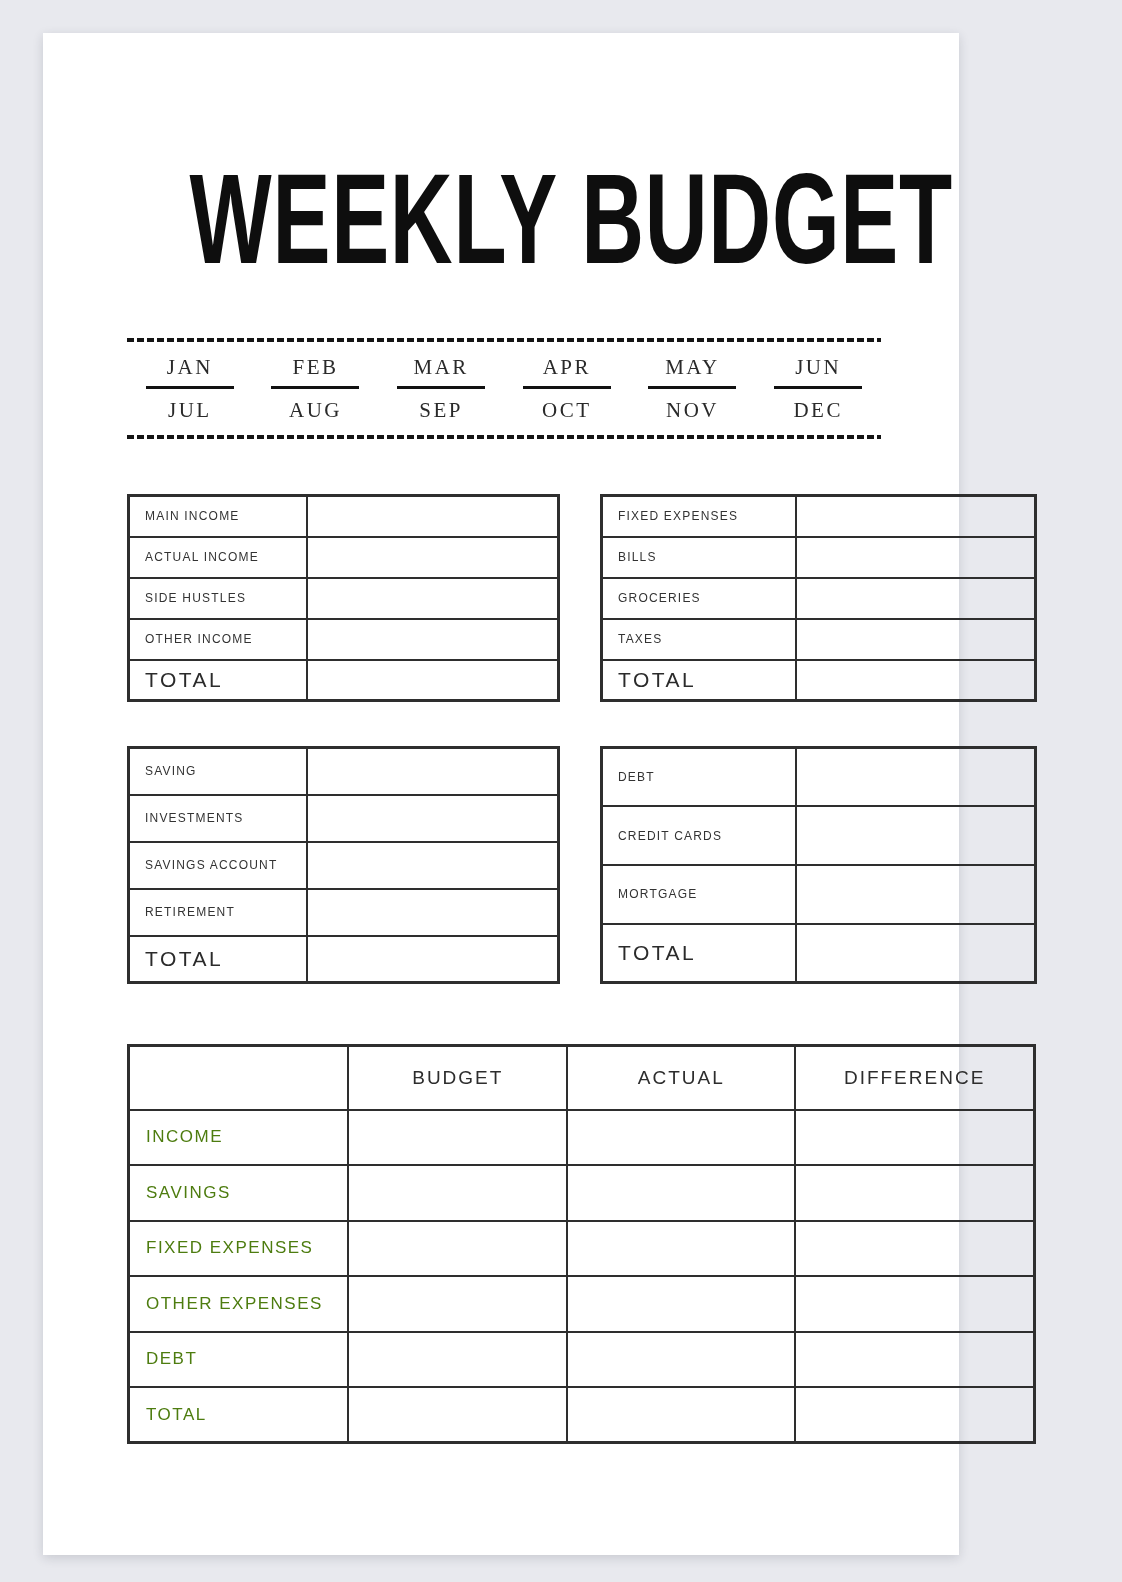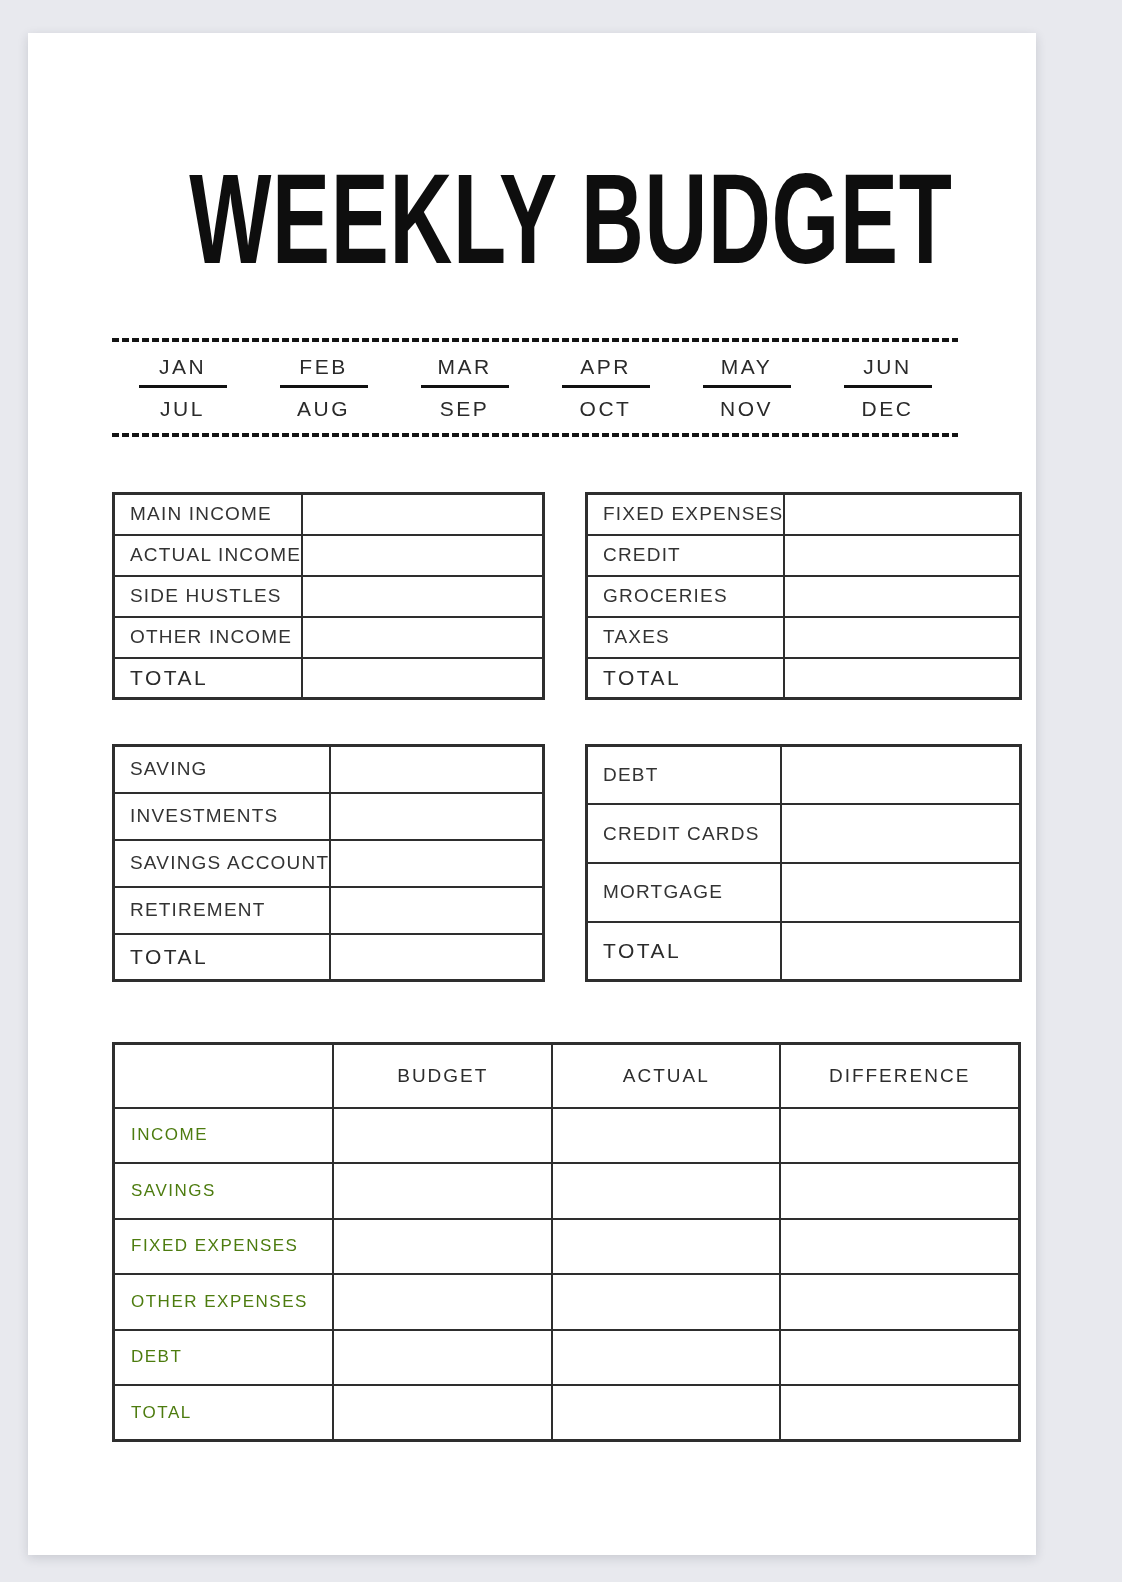--- a/index.html
+++ b/index.html
@@ -6,22 +6,22 @@
   html,body { background: #e8e9ee; }
   body { font-family: "Liberation Sans", sans-serif; }
 
   .canvas {
     position: relative;
     width: 1122px; height: 1582px;
     background: #e8e9ee;
     overflow: hidden;
   }
   .page {
-    position: absolute; left: 28px; top: 33px;
-    width: 1008px; height: 1522px;
+    position: absolute; left: 43px; top: 33px;
+    width: 916px; height: 1522px;
     background: #ffffff;
     box-shadow: 0 3px 10px rgba(40,42,60,.16);
   }
 
   
   .title {
     margin-top: 122px;
     text-align: center;
     font-size: 128px;
     font-weight: 700;
@@ -42,20 +42,21 @@
     display: grid;
     grid-template-columns: repeat(6, 1fr);
     padding: 13px 0 12px;
   }
   .month-top, .month-bottom {
     justify-self: center;
     text-align: center;
     font-size: 21px;
     letter-spacing: 2.5px;
     color: #2a2a2a;
+    font-family: Liberation Serif, serif;
   }
   .month-top {
     width: 88px;
     padding-bottom: 6px;
     border-bottom: 3px solid #111;
     margin-bottom: 7px;
   }
   .month-bottom { padding-top: 2px; }
 
   
@@ -64,21 +65,21 @@
     display: grid;
     grid-template-columns: 433px 437px;
     column-gap: 40px;
     row-gap: 44px;
   }
   table { border-collapse: collapse; }
   .mini-tbl { width: 100%; border: 3px solid #2e2e2e; }
   .mini-tbl td { border: 2px solid #2e2e2e; }
   .mini-tbl .lbl {
     padding-left: 15px;
-    font-size: 19px;
+    font-size: 12px;
     letter-spacing: 1.2px;
     color: #333;
     white-space: nowrap;
   }
   .r1 .lbl { width: 41.5%; }
   .r2 .lbl { width: 44.8%; }
   .row-a td { height: 41px; }
   .row-b td { height: 47px; }
   .mini-tbl tr:last-child .lbl {
     font-size: 21px;
@@ -161,21 +162,21 @@
       </tbody>
         </table>
 
       <table class="mini-tbl r2">
         <tbody>
             <tr class="row-a">
           <td class="lbl">FIXED EXPENSES</td>
           <td></td>
         </tr>
         <tr class="row-a">
-          <td class="lbl">CREDIT</td>
+          <td class="lbl">BILLS</td>
           <td></td>
         </tr>
         <tr class="row-a">
           <td class="lbl">GROCERIES</td>
           <td></td>
         </tr>
         <tr class="row-a">
           <td class="lbl">TAXES</td>
           <td></td>
         </tr>

